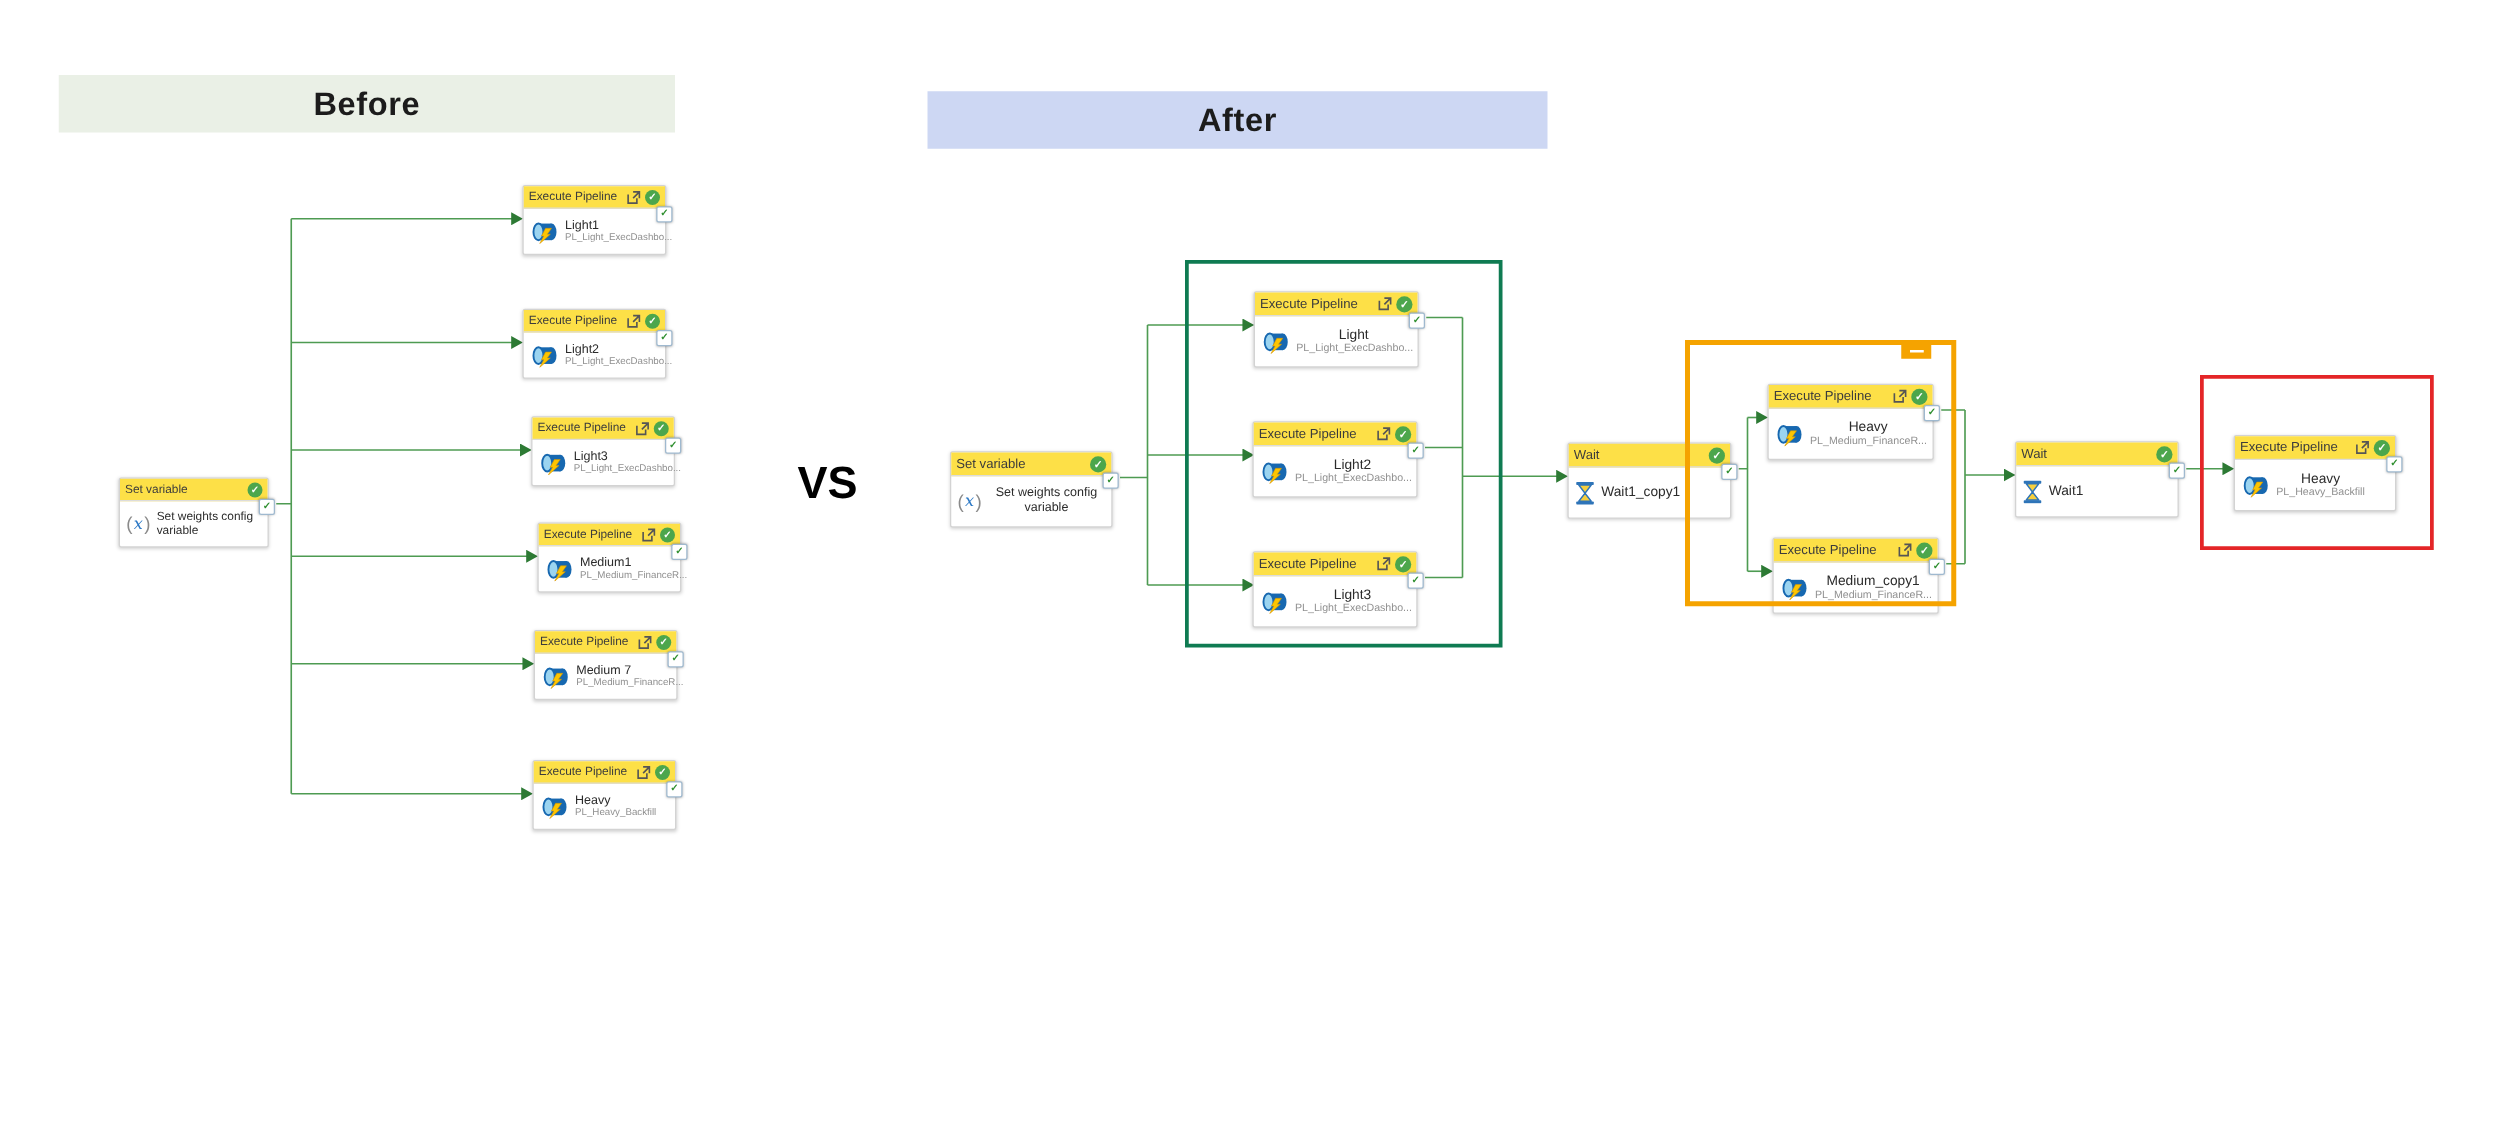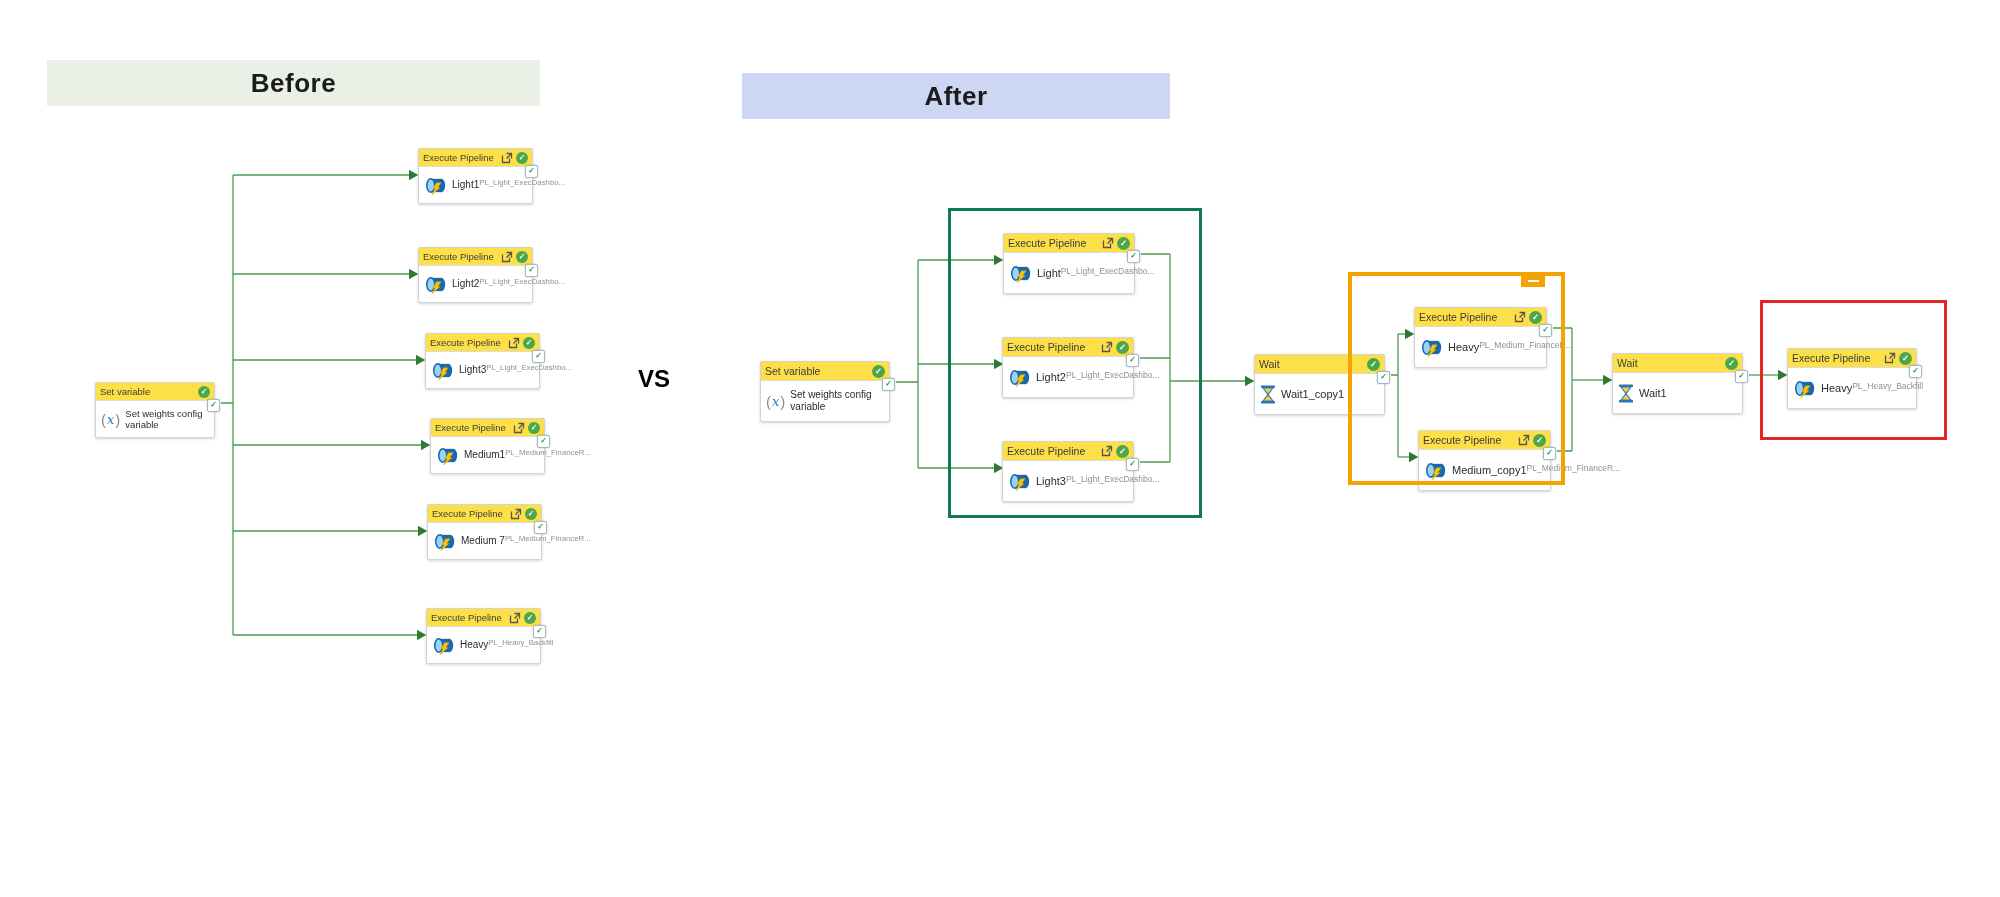--- a/index.html
+++ b/index.html
@@ -3,34 +3,34 @@
 <meta charset="utf-8">
 <style>
   html,body{margin:0;padding:0;background:#fff;}
   #canvas{position:relative;width:2000px;height:897px;background:#ffffff;overflow:hidden;
           font-family:"Liberation Sans",sans-serif;}
 
   
   .hdrbar{position:absolute;height:46px;display:flex;align-items:center;justify-content:center;
           font-size:26px;font-weight:600;color:#1c1c1c;letter-spacing:.5px;}
   #before-bar{left:47px;top:60px;width:493px;background:var(--before_header_bg,#eaf0e6);}
-  #after-bar{left:742px;top:73px;width:428px;background:var(--after_header_bg,#cdd7f3);}
-  #vs{position:absolute;left:638px;top:365px;font-size:24px;font-weight:800;color:#000;}
+  #after-bar{left:742px;top:73px;width:496px;background:var(--after_header_bg,#cdd7f3);}
+  #vs{position:absolute;left:638px;top:365px;font-size:36px;font-weight:800;color:#000;}
 
   
   .card{position:absolute;background:#fff;border:1px solid #d3d3d3;border-radius:2px;
         box-shadow:0 1px 3px rgba(0,0,0,.18);box-sizing:border-box;}
   .hd{background:#fde047;display:flex;align-items:center;gap:3px;padding:0 4px;color:#3c3c3c;
       border-bottom:1px solid #dcdcdc;}
   .hlbl{flex:1;white-space:nowrap;overflow:hidden;}
   .okico{border-radius:50%;background:var(--success,#4ca64c);color:#fff;font-weight:700;
          display:flex;align-items:center;justify-content:center;flex:none;}
   .openico{display:flex;align-items:center;flex:none;}
   .bd{display:flex;align-items:center;gap:5px;padding:3px 5px;}
-  .txt{display:flex;flex-direction:row;line-height:1.15;min-width:0;}
+  .txt{display:flex;flex-direction:column;line-height:1.15;min-width:0;}
   .ttl{color:#2b2b2b;white-space:nowrap;}
   .sub{color:#909090;white-space:nowrap;}
   .plico,.hgico,.xico{flex:none;display:flex;align-items:center;justify-content:center;}
   .xico{font-size:15px;}
   .xico .pr{color:#8a8a8a;font-style:normal;}
   .xico .vx{color:#2b78c5;font-style:italic;font-family:"DejaVu Serif",serif;font-size:13px;margin:0 1px;}
   .sv{white-space:normal;line-height:1.2;}
   .port{position:absolute;right:-6px;top:16px;width:11px;height:11px;background:#fff;
         border:1px solid #9fb9cf;border-radius:2px;color:#2f8f2f;font-size:8px;font-weight:700;
         line-height:10px;text-align:center;box-shadow:0 0 2px rgba(0,0,0,.25);}
@@ -39,21 +39,21 @@
   .sm .hd{height:17px;font-size:9.5px;}
   .sm .ttl{font-size:10px;}
   .sm .sub{font-size:7.8px;}
   .sm .okico{width:12px;height:12px;font-size:8px;}
   .sm .bd{min-height:30px;}
   .sm .sv{font-size:9.5px;}
   .lg .hd{height:18px;font-size:10.5px;}
   .lg .ttl{font-size:11px;}
   .lg .sub{font-size:8.5px;}
   .lg .okico{width:13px;height:13px;font-size:8.5px;}
-  .lg .bd{min-height:34px;}
+  .lg .bd{min-height:34px;text-align:center;}
   .lg .sv{font-size:10px;}
 
   
   .grp{position:absolute;box-sizing:border-box;pointer-events:none;}
   #light-group-box{border:3px solid var(--group_light,#0f7b52);}
   #medium-group-box{border:4px solid var(--group_medium,#f5a300);}
   #heavy-group-box{border:3px solid var(--group_heavy,#e42527);}
   .grptab{position:absolute;right:16px;top:0;width:24px;height:11px;background:var(--group_medium,#f5a300);}
   .grptab::after{content:"";display:block;width:11px;height:2px;background:#fff;margin:4px auto 0;}
 

